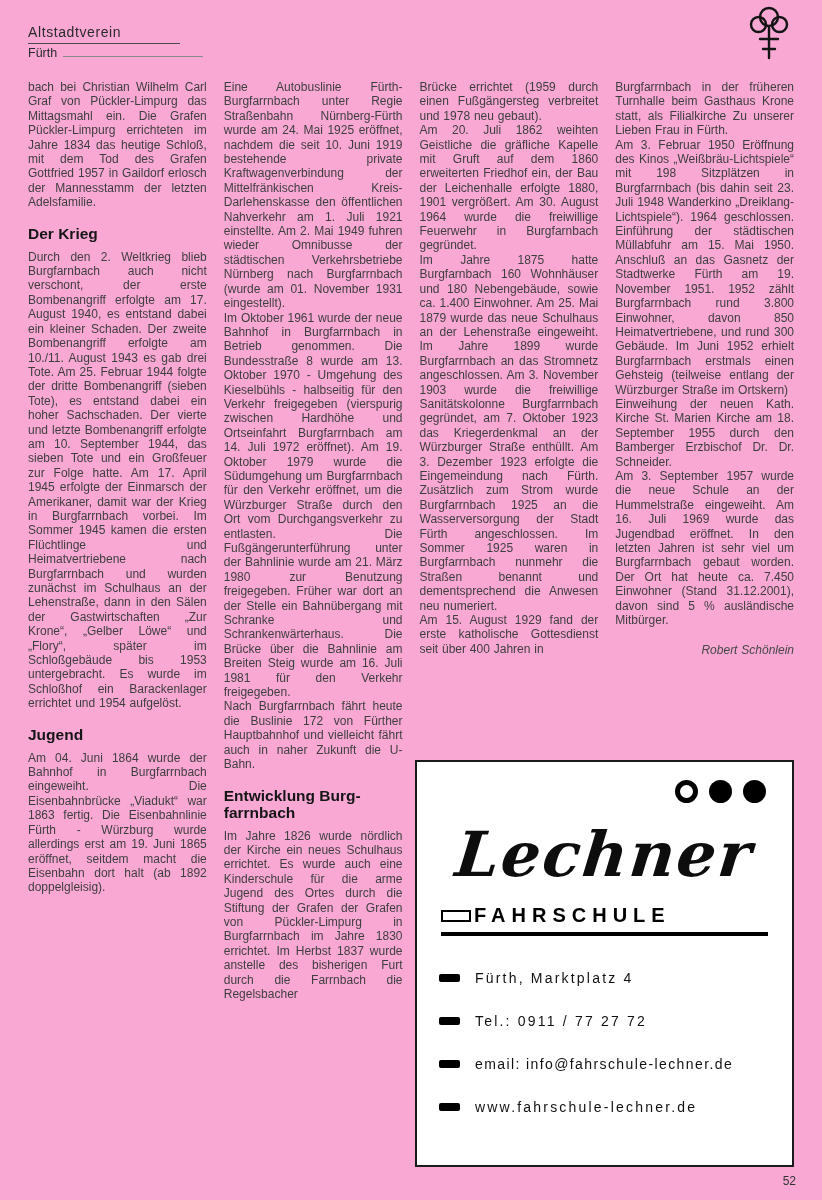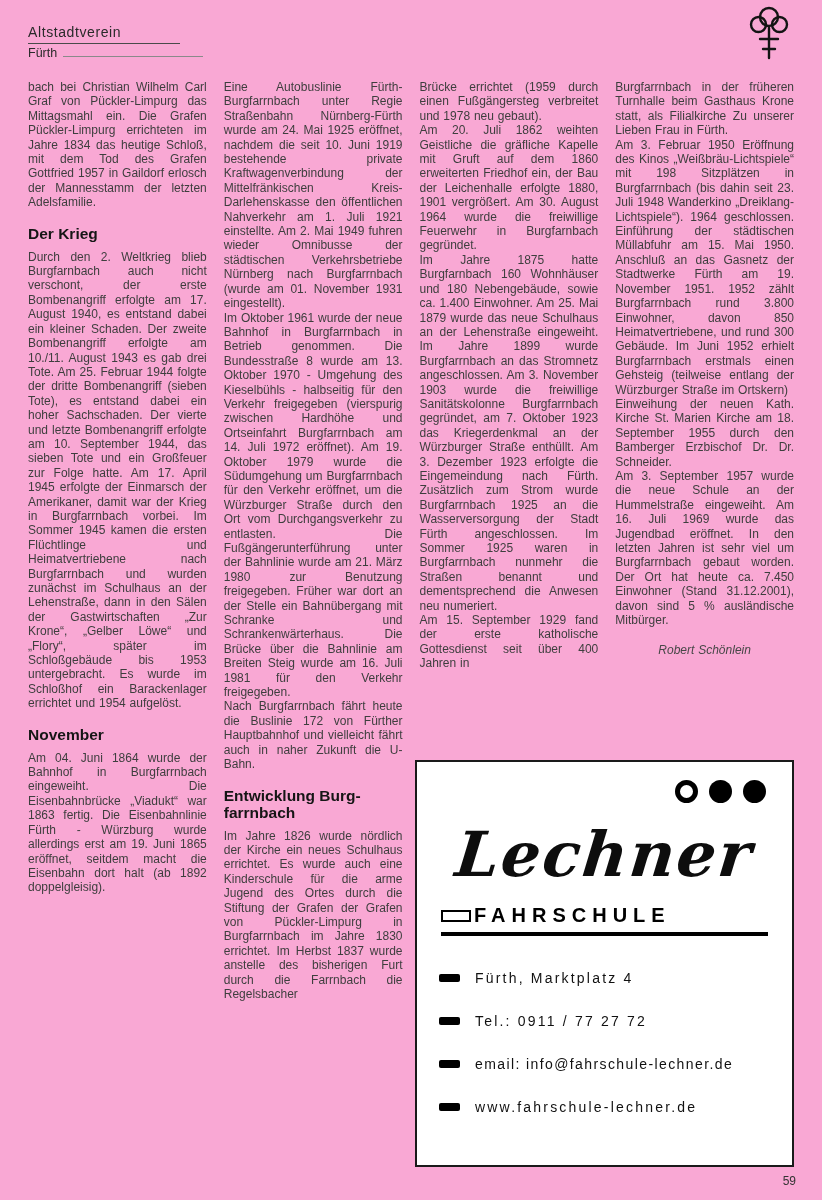--- a/index.html
+++ b/index.html
@@ -19,21 +19,21 @@
   .masthead-rule { flex:1; border-bottom:1.2px solid #8a8a8a; height:1px; margin-bottom:3px; }
   .logo { position:absolute; top:4px; right:24px; width:58px; height:58px; }
   
   .columns { position:absolute; top:80px; left:28px; width:766px; display:flex; gap:17px; }
   .col { width:179px; }
   .para {
     margin:0; font-size:12px; line-height:14.4px; text-align:justify;
     color:#3e3e3e; hyphens:auto; -webkit-hyphens:auto; word-spacing:.5px;
   }
   .heading { font-size:15.5px; font-weight:bold; color:#151515; margin:15px 0 8px; line-height:17px; }
-  .signature { font-style:italic; text-align:center; margin-top:16px; color:#474747; }
+  .signature { font-style:italic; text-align:right; margin-top:16px; color:#474747; }
   
   .ad {
     position:absolute; left:415px; top:760px; width:379px; height:407px;
     background:#ffffff; border:2px solid #1a1a1a; box-sizing:border-box;
   }
   .ad-dots { position:absolute; top:18px; right:26px; display:flex; gap:11px; }
   .dot { width:23px; height:23px; border-radius:50%; background:#000; box-sizing:border-box; }
   .dot.ring { background:#fff; border:5px solid #000; }
   .ad-brand {
     margin-top:58px; text-align:center;
@@ -80,35 +80,35 @@
         <path d="M23 45 L35 45"></path>
       </g>
     </svg>
   </div>
 
   <main class="columns">
     <section class="col">
         <p class="para">bach bei Christian Wilhelm Carl Graf von Pückler-Limpurg das Mittagsmahl ein. Die Grafen Pückler-Limpurg errichteten im Jahre 1834 das heutige Schloß, mit dem Tod des Grafen Gottfried 1957 in Gaildorf erlosch der Mannesstamm der letzten Adelsfamilie.</p>
         <h3 class="heading">Der Krieg</h3>
         <p class="para">Durch den 2. Weltkrieg blieb Burgfarnbach auch nicht verschont, der erste Bombenangriff erfolgte am 17. August 1940, es entstand dabei ein kleiner Schaden. Der zweite Bombenangriff erfolgte am 10./11. August 1943 es gab drei Tote. Am 25. Februar 1944 folgte der dritte Bombenangriff (sieben Tote), es entstand dabei ein hoher Sachschaden. Der vierte und letzte Bombenangriff erfolgte am 10. September 1944, das sieben Tote und ein Großfeuer zur Folge hatte. Am 17. April 1945 erfolgte der Einmarsch der Amerikaner, damit war der Krieg in Burgfarrnbach vorbei. Im Sommer 1945 kamen die ersten Flüchtlinge und Heimatvertriebene nach Burgfarrnbach und wurden zunächst im Schulhaus an der Lehenstraße, dann in den Sälen der Gastwirtschaften „Zur Krone“, „Gelber Löwe“ und „Flory“, später im Schloßgebäude bis 1953 untergebracht. Es wurde im Schloßhof ein Barackenlager errichtet und 1954 aufgelöst.</p>
-        <h3 class="heading">November</h3>
+        <h3 class="heading">Jugend</h3>
         <p class="para">Am 04. Juni 1864 wurde der Bahnhof in Burgfarrnbach eingeweiht. Die Eisenbahnbrücke „Viadukt“ war 1863 fertig. Die Eisenbahnlinie Fürth - Würzburg wurde allerdings erst am 19. Juni 1865 eröffnet, seitdem macht die Eisenbahn dort halt (ab 1892 doppelgleisig).</p>
       </section>
     <section class="col">
         <p class="para">Eine Autobuslinie Fürth-Burgfarrnbach unter Regie Straßenbahn Nürnberg-Fürth wurde am 24. Mai 1925 eröffnet, nachdem die seit 10. Juni 1919 bestehende private Kraftwagenverbindung der Mittelfränkischen Kreis-Darlehenskasse den öffentlichen Nahverkehr am 1. Juli 1921 einstellte. Am 2. Mai 1949 fuhren wieder Omnibusse der städtischen Verkehrsbetriebe Nürnberg nach Burgfarrnbach (wurde am 01. November 1931 eingestellt).</p>
         <p class="para">Im Oktober 1961 wurde der neue Bahnhof in Burgfarrnbach in Betrieb genommen. Die Bundesstraße 8 wurde am 13. Oktober 1970 - Umgehung des Kieselbühls - halbseitig für den Verkehr freigegeben (vierspurig zwischen Hardhöhe und Ortseinfahrt Burgfarrnbach am 14. Juli 1972 eröffnet). Am 19. Oktober 1979 wurde die Südumgehung um Burgfarrnbach für den Verkehr eröffnet, um die Würzburger Straße durch den Ort vom Durchgangsverkehr zu entlasten. Die Fußgängerunterführung unter der Bahnlinie wurde am 21. März 1980 zur Benutzung freigegeben. Früher war dort an der Stelle ein Bahnübergang mit Schranke und Schrankenwärterhaus. Die Brücke über die Bahnlinie am Breiten Steig wurde am 16. Juli 1981 für den Verkehr freigegeben.</p>
         <p class="para">Nach Burgfarrnbach fährt heute die Buslinie 172 von Fürther Hauptbahnhof und vielleicht fährt auch in naher Zukunft die U-Bahn.</p>
         <h3 class="heading">Entwicklung Burg-farrnbach</h3>
         <p class="para">Im Jahre 1826 wurde nördlich der Kirche ein neues Schulhaus errichtet. Es wurde auch eine Kinderschule für die arme Jugend des Ortes durch die Stiftung der Grafen der Grafen von Pückler-Limpurg in Burgfarrnbach im Jahre 1830 errichtet. Im Herbst 1837 wurde anstelle des bisherigen Furt durch die Farrnbach die Regelsbacher</p>
       </section>
     <section class="col">
         <p class="para">Brücke errichtet (1959 durch einen Fußgängersteg verbreitet und 1978 neu gebaut).</p>
         <p class="para">Am 20. Juli 1862 weihten Geistliche die gräfliche Kapelle mit Gruft auf dem 1860 erweiterten Friedhof ein, der Bau der Leichenhalle erfolgte 1880, 1901 vergrößert. Am 30. August 1964 wurde die freiwillige Feuerwehr in Burgfarnbach gegründet.</p>
         <p class="para">Im Jahre 1875 hatte Burgfarnbach 160 Wohnhäuser und 180 Nebengebäude, sowie ca. 1.400 Einwohner. Am 25. Mai 1879 wurde das neue Schulhaus an der Lehenstraße eingeweiht. Im Jahre 1899 wurde Burgfarrnbach an das Stromnetz angeschlossen. Am 3. November 1903 wurde die freiwillige Sanitätskolonne Burgfarrnbach gegründet, am 7. Oktober 1923 das Kriegerdenkmal an der Würzburger Straße enthüllt. Am 3. Dezember 1923 erfolgte die Eingemeindung nach Fürth. Zusätzlich zum Strom wurde Burgfarrnbach 1925 an die Wasserversorgung der Stadt Fürth angeschlossen. Im Sommer 1925 waren in Burgfarrnbach nunmehr die Straßen benannt und dementsprechend die Anwesen neu numeriert.</p>
-        <p class="para">Am 15. September 1929 fand der erste katholische Gottesdienst seit über 400 Jahren in</p>
+        <p class="para">Am 15. August 1929 fand der erste katholische Gottesdienst seit über 400 Jahren in</p>
       </section>
     <section class="col">
         <p class="para">Burgfarrnbach in der früheren Turnhalle beim Gasthaus Krone statt, als Filialkirche Zu unserer Lieben Frau in Fürth.</p>
         <p class="para">Am 3. Februar 1950 Eröffnung des Kinos „Weißbräu-Lichtspiele“ mit 198 Sitzplätzen in Burgfarrnbach (bis dahin seit 23. Juli 1948 Wanderkino „Dreiklang-Lichtspiele“). 1964 geschlossen. Einführung der städtischen Müllabfuhr am 15. Mai 1950. Anschluß an das Gasnetz der Stadtwerke Fürth am 19. November 1951. 1952 zählt Burgfarrnbach rund 3.800 Einwohner, davon 850 Heimatvertriebene, und rund 300 Gebäude. Im Juni 1952 erhielt Burgfarrnbach erstmals einen Gehsteig (teilweise entlang der Würzburger Straße im Ortskern)</p>
         <p class="para">Einweihung der neuen Kath. Kirche St. Marien Kirche am 18. September 1955 durch den Bamberger Erzbischof Dr. Dr. Schneider.</p>
         <p class="para">Am 3. September 1957 wurde die neue Schule an der Hummelstraße eingeweiht. Am 16. Juli 1969 wurde das Jugendbad eröffnet. In den letzten Jahren ist sehr viel um Burgfarrnbach gebaut worden. Der Ort hat heute ca. 7.450 Einwohner (Stand 31.12.2001), davon sind 5 % ausländische Mitbürger.</p>
         <p class="para signature">Robert Schönlein</p>
       </section>
   </main>
 
@@ -137,15 +137,15 @@
         <span class="ad-bullet"></span>
         <span>email: info@fahrschule-lechner.de</span>
       </div>
       <div class="ad-line">
         <span class="ad-bullet"></span>
         <span>www.fahrschule-lechner.de</span>
       </div>
     </div>
   </aside>
 
-  <div class="page-number">59</div>
+  <div class="page-number">52</div>
 
 </div>
 
 </body></html>

